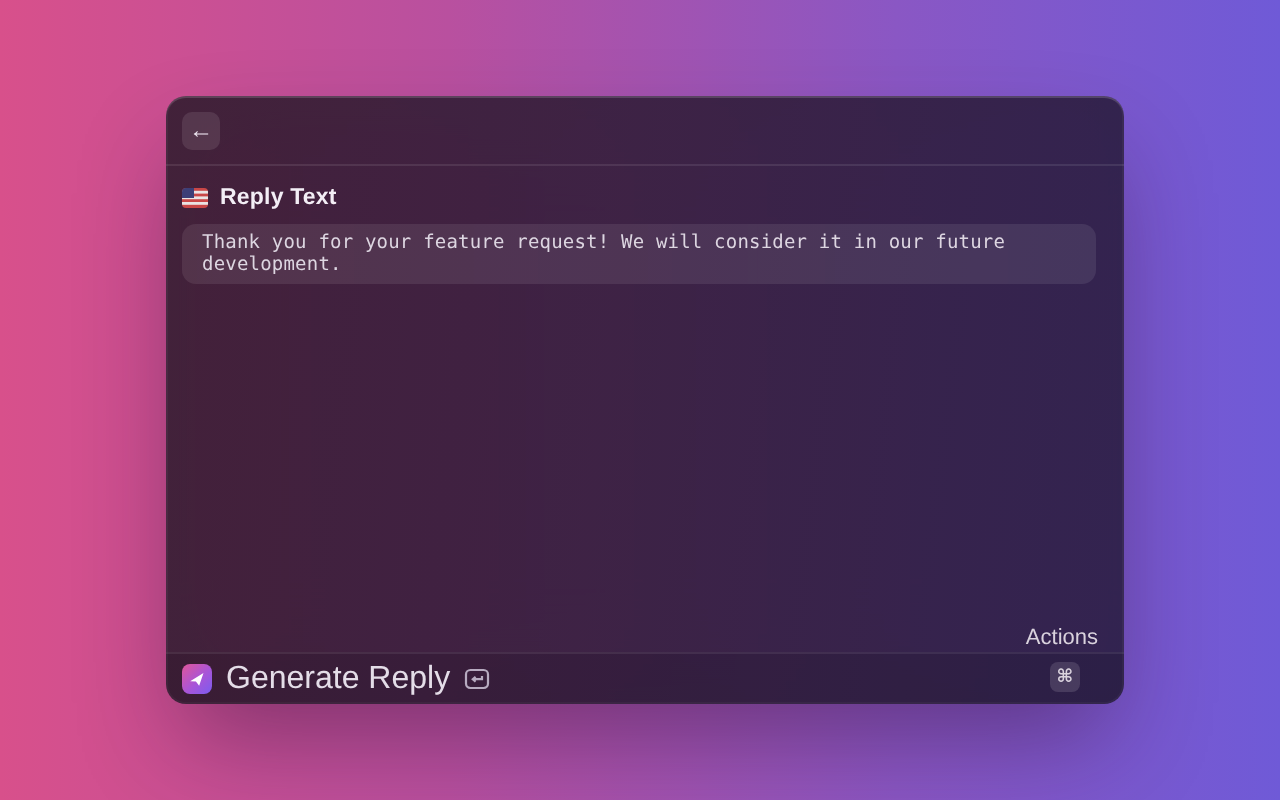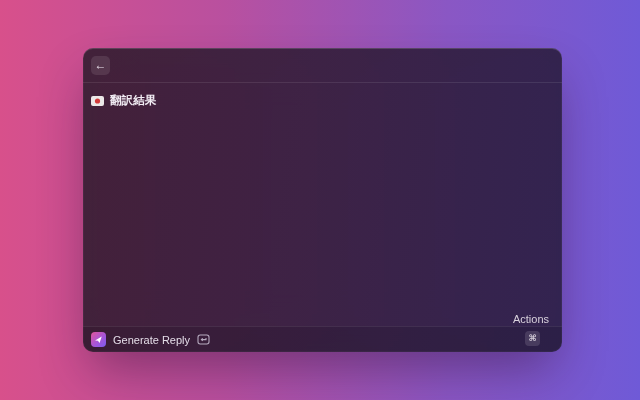--- a/index.html
+++ b/index.html
@@ -95,21 +95,21 @@
     display: flex; align-items: center; gap: 7px;
     cursor: pointer;
   }
   .app-icon {
     width: 15px; height: 15px;
     border-radius: 4px;
     background: linear-gradient(135deg, #e0569a 0%, #a855d8 55%, #7b5cf0 100%);
     display: flex; align-items: center; justify-content: center;
   }
   .footer-label {
-    font-size: 11px;
+    font-size: 16px;
     color: #e4dde8;
   }
   .enter-icon { color: #b7abc0; display: flex; align-items: center; }
   .footer-right {
     margin-left: auto;
     display: flex; align-items: center; gap: 6px;
     cursor: pointer;
     flex-direction: column;
   }
   .actions-label {
@@ -134,31 +134,39 @@
 <div class="window">
 
   <div class="titlebar">
     <div class="back-btn">
       <span>←</span>
     </div>
   </div>
 
   <div class="content">
 
-
     <div class="section">
       <div class="section-title">
         <span class="flag">
           <svg width="13" height="10" viewBox="0 0 13 10">
-            <rect width="13" height="10" fill="#ece8e8"></rect>
-            <circle cx="6.5" cy="5" r="2.6" fill="#d23a3a"></circle>
+            <rect width="13" height="10" fill="#c94747"></rect>
+            <rect y="1.4" width="13" height="1.4" fill="#e9e3e3"></rect>
+            <rect y="4.2" width="13" height="1.4" fill="#e9e3e3"></rect>
+            <rect y="7" width="13" height="1.4" fill="#e9e3e3"></rect>
+            <rect width="6" height="5" fill="#3c3f77"></rect>
           </svg>
         </span>
-        <span>翻訳結果</span>
+        <span>Reply Text</span>
       </div>
+      <div class="value-box en">
+        <span>Thank you for your feature request! We will consider it in our future development.</span>
+      </div>
+    </div>
+
+    <div class="section">
     </div>
 
   </div>
 
   <div class="footer">
     <div class="footer-left">
       <span class="app-icon">
         <svg width="9" height="9" viewBox="0 0 10 10">
           <path d="M1.2 6.2 L8.6 1.6 L6.2 8.8 L4.4 6.4 Z" fill="#ffffff"></path>
         </svg>

